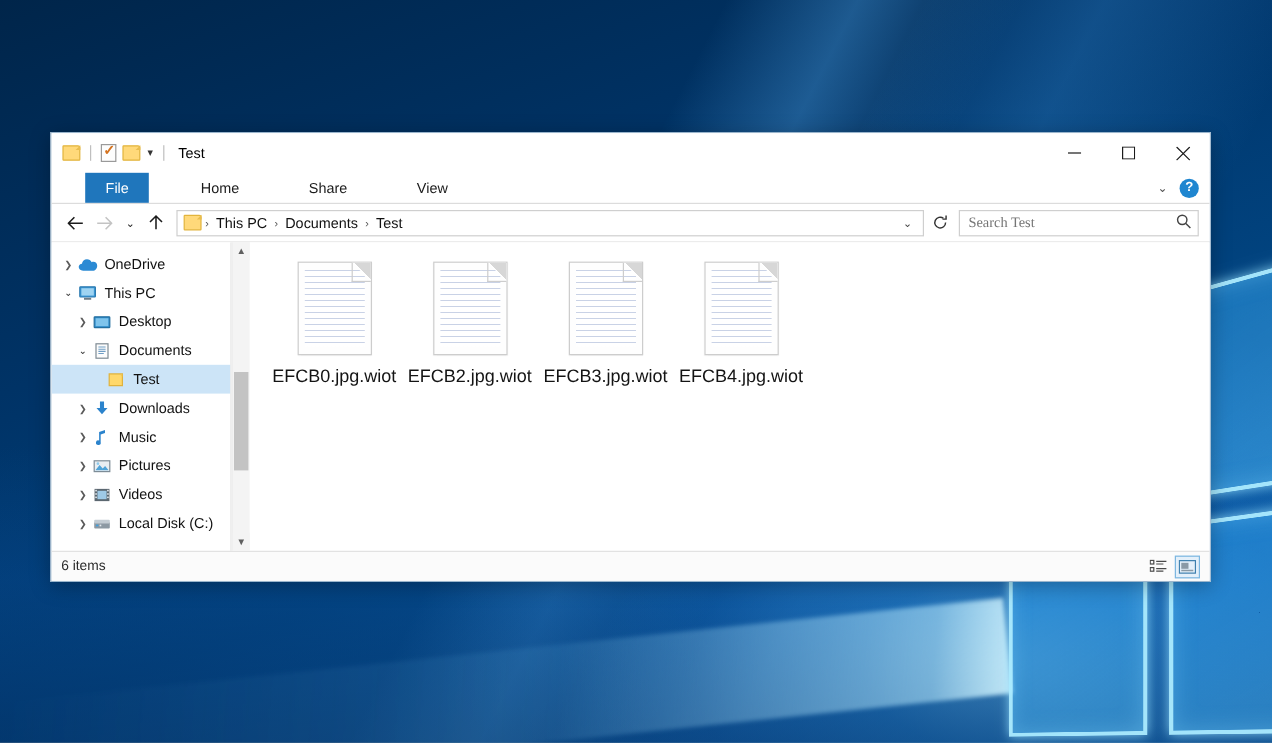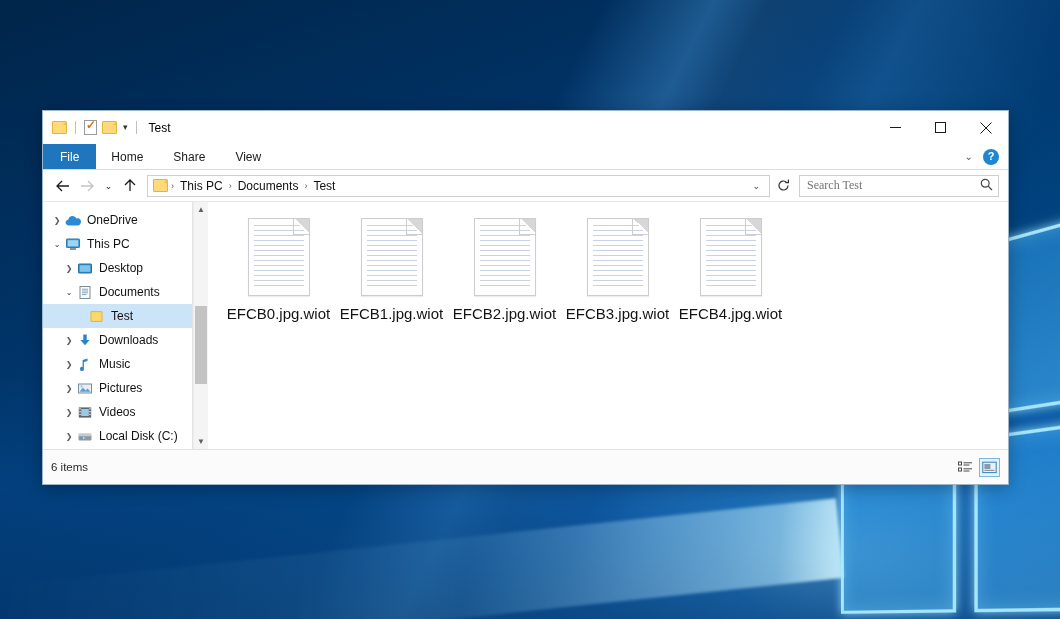--- a/index.html
+++ b/index.html
@@ -153,21 +153,21 @@
     height: 26px;
     display: flex;
     align-items: stretch;
     background: #ffffff;
     border-bottom: 1px solid #dcdcdc;
     flex: 0 0 auto;
   }
   .tab {
     display: flex; align-items: center;
     padding: 0 15px;
-    font-size: 12px; color: #1a1a1a;
+    font-size: 12px; color: #1a1a1a; margin-left: 28px;
   }
   .tab.file {
     background: #1f76bc; color: #ffffff;
     padding: 0 17px;
   }
   .ribbon-right { margin-left: auto; display: flex; align-items: center; gap: 10px; padding-right: 9px; }
   .ribbon-caret { font-size: 10px; color: #555; }
   .help-ico {
     width: 16px; height: 16px; border-radius: 50%;
     background: #1f86d0;
@@ -336,21 +336,21 @@
   }
   .fname {
     margin-top: 9px;
     font-size: 15px;
     color: #141414;
     white-space: nowrap;
   }
 
   
   .statusbar {
-    height: 35px;
+    height: 25px;
     display: flex; align-items: center;
     border-top: 1px solid #e2e2e2;
     background: #fbfbfb;
     padding: 0 8px;
     flex: 0 0 auto;
     font-size: 11.5px; color: #2a2a2a;
   }
   .viewbtns { margin-left: auto; display: flex; gap: 3px; align-items: center; }
   .vbtn {
     width: 21px; height: 19px;
@@ -608,28 +608,20 @@
 
           <div class="fileitem">
             <div class="doc">
               <div class="lines"></div>
               <div class="foldmask"></div>
               <div class="fold"></div>
             </div>
             <div class="fname">EFCB0.jpg.wiot</div>
           </div>
 
-          <div class="fileitem">
-            <div class="doc">
-              <div class="lines"></div>
-              <div class="foldmask"></div>
-              <div class="fold"></div>
-            </div>
-            <div class="fname">EFCB1.jpg.wiot</div>
-          </div>
 
           <div class="fileitem">
             <div class="doc">
               <div class="lines"></div>
               <div class="foldmask"></div>
               <div class="fold"></div>
             </div>
             <div class="fname">EFCB2.jpg.wiot</div>
           </div>
 

